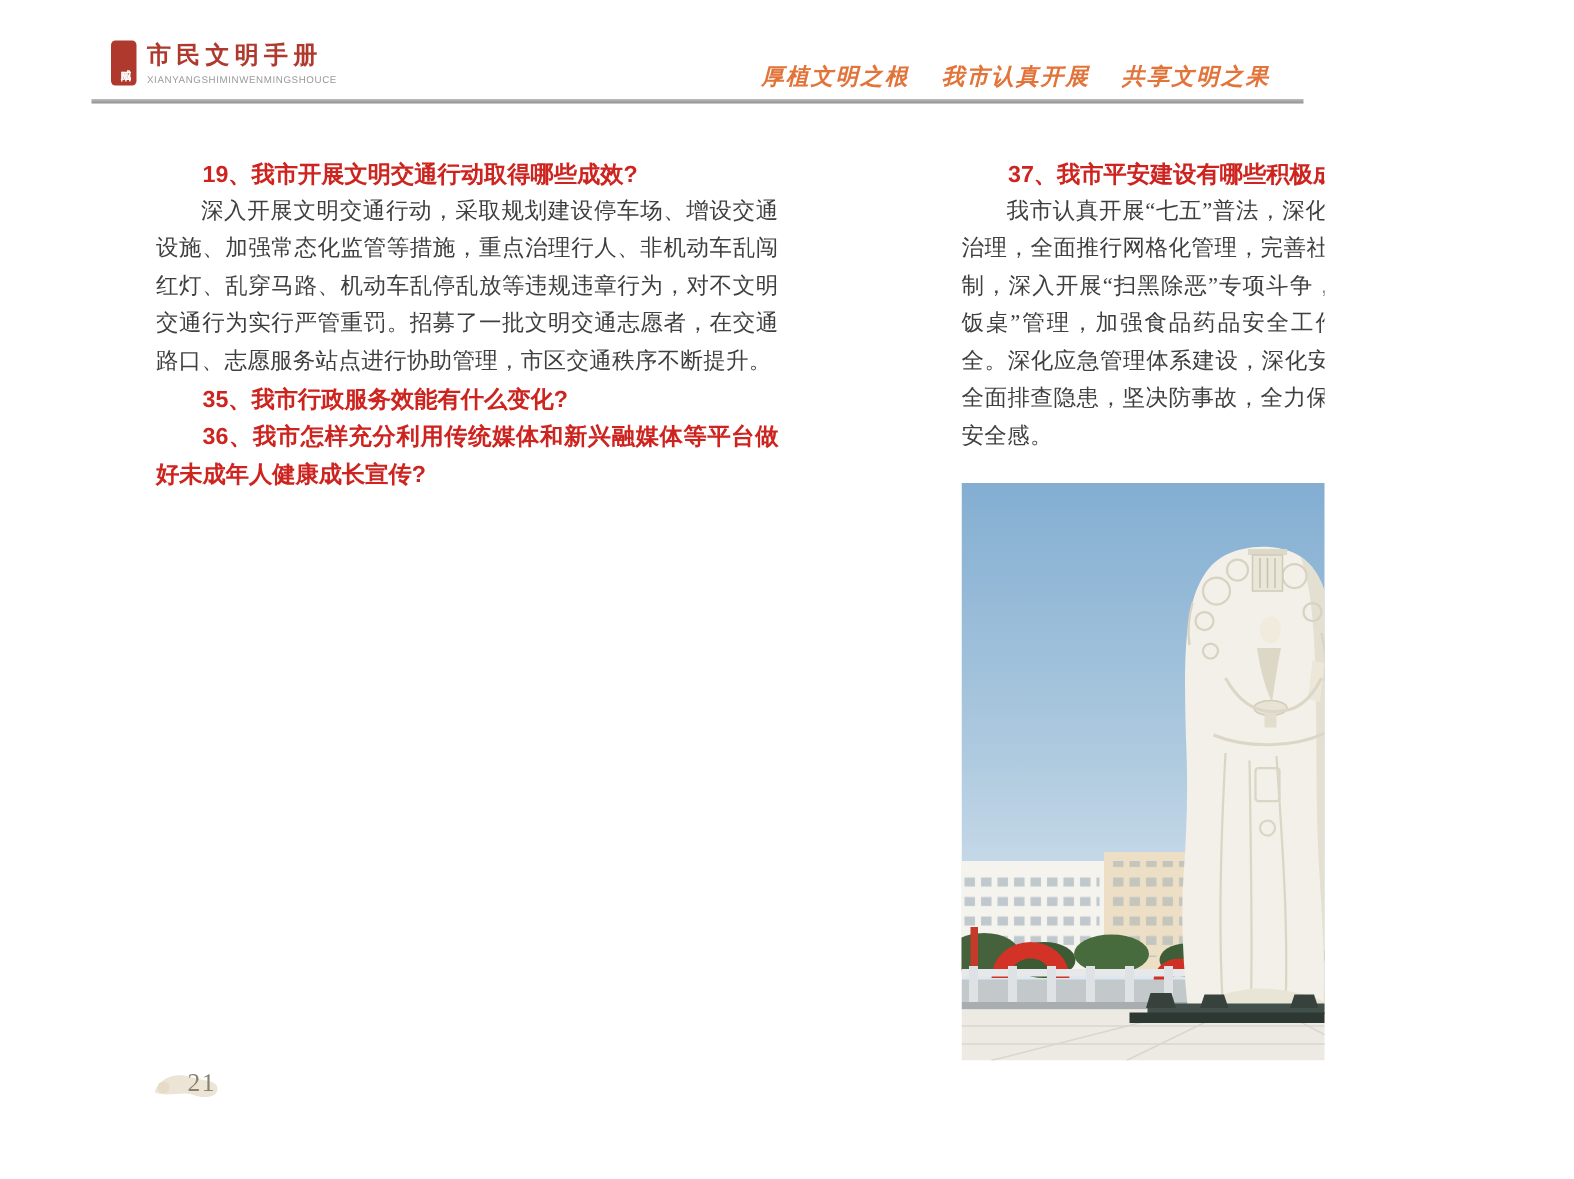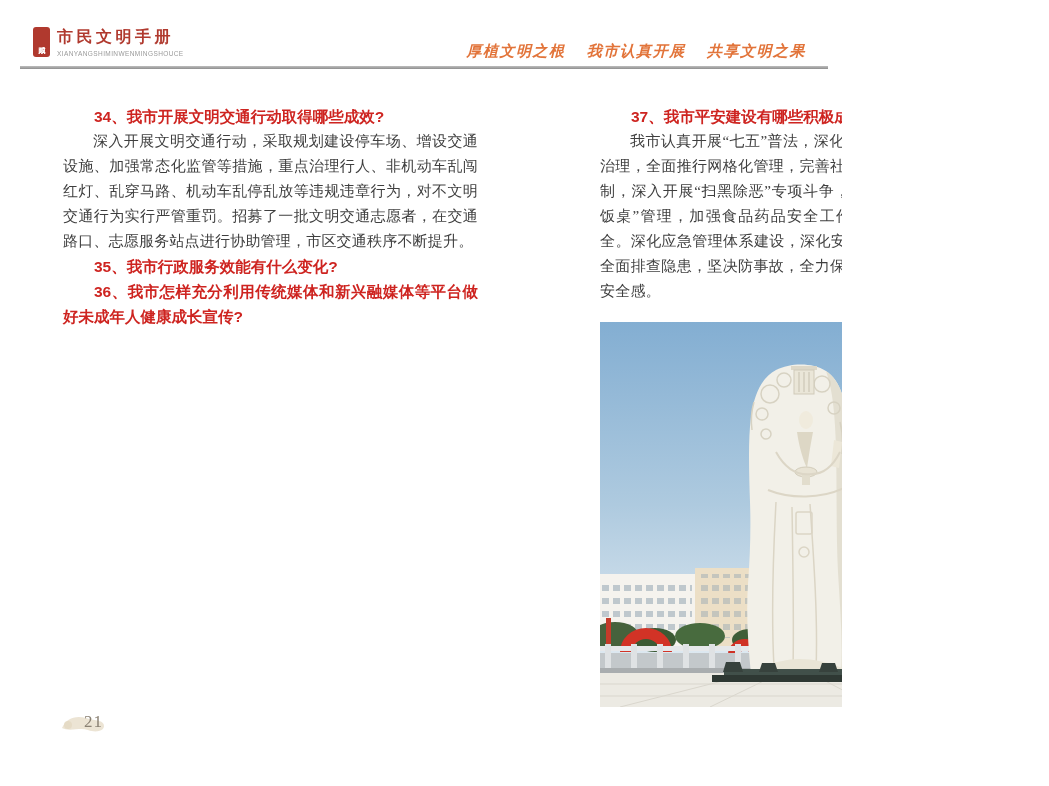--- a/index.html
+++ b/index.html
@@ -1,18 +1,19 @@
 <!DOCTYPE html>
 <html><head>
 <meta charset="utf-8">
 <style>
   html,body{margin:0;padding:0;background:#ffffff;}
   .sheet{
     position:relative;width:842px;height:786px;background:#ffffff;overflow:hidden;
     font-family:"Liberation Sans","DejaVu Sans",sans-serif;
+    margin-left:41px;
   }
   
   .logo{position:absolute;left:33px;top:27px;display:flex;align-items:flex-start;}
   .seal{
     width:17px;height:30px;background:#b0392e;border-radius:3px;margin-right:7px;
     display:flex;align-items:center;justify-content:center;
   }
   .seal span{
     writing-mode:vertical-rl;color:#fff;font-size:7px;line-height:8px;letter-spacing:1px;font-weight:bold;
   }
@@ -79,21 +80,21 @@
 
   <div class="slogan">
     <span>厚植文明之根</span>
     <span>我市认真开展</span>
     <span>共享文明之果</span>
   </div>
 
   <div class="rule"></div>
 
   <section class="col left">
-    <h2 class="qtitle">34、我市开展文明交通行动取得哪些成效?</h2>
+    <h2 class="qtitle">19、我市开展文明交通行动取得哪些成效?</h2>
     <p class="ans">深入开展文明交通行动，采取规划建设停车场、增设交通设施、加强常态化监管等措施，重点治理行人、非机动车乱闯红灯、乱穿马路、机动车乱停乱放等违规违章行为，对不文明交通行为实行严管重罚。招募了一批文明交通志愿者，在交通路口、志愿服务站点进行协助管理，市区交通秩序不断提升。</p>
     <h2 class="qtitle">35、我市行政服务效能有什么变化?</h2>
     <h2 class="qtitle">36、我市怎样充分利用传统媒体和新兴融媒体等平台做好未成年人健康成长宣传?</h2>
   </section>
 
   <section class="col right">
     <h2 class="qtitle">37、我市平安建设有哪些积极成效?</h2>
     <p class="ans">我市认真开展“七五”普法，深化平安咸阳建设，创新社会治理，全面推行网格化管理，完善社会矛盾和排查化解综合机制，深入开展“扫黑除恶”专项斗争，规范校外培训机构和“小饭桌”管理，加强食品药品安全工作，保障群众饮食用药安全。深化应急管理体系建设，深化安全生产“三防三抓三严”，全面排查隐患，坚决防事故，全力保安全，不断增强人民群众安全感。</p>
   </section>
 

